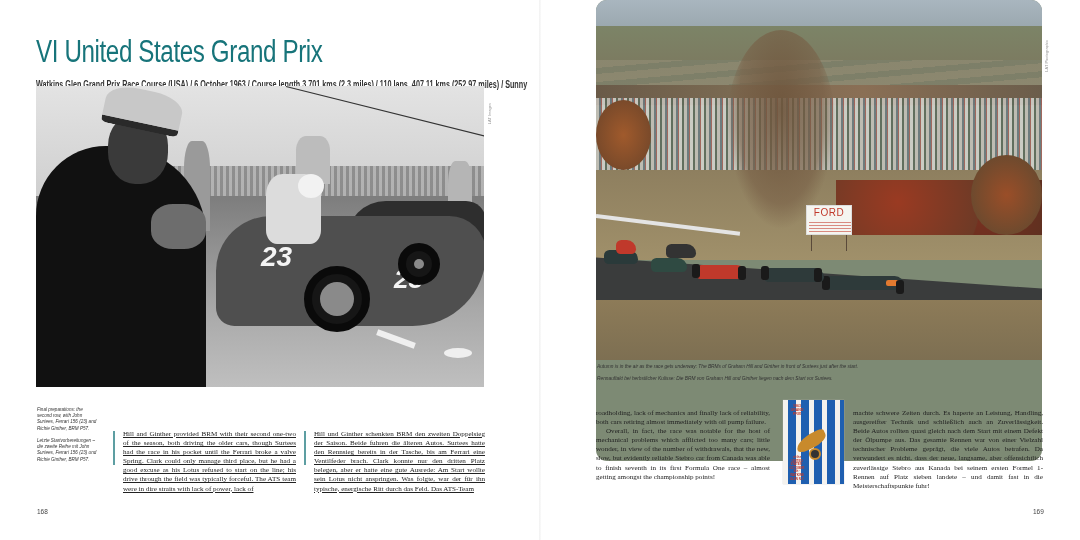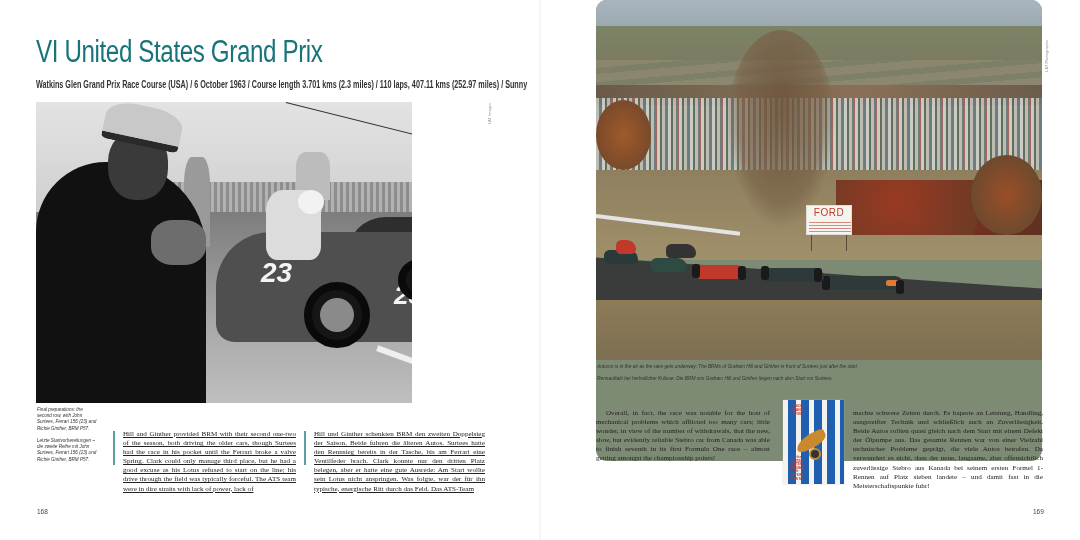--- a/index.html
+++ b/index.html
@@ -13,21 +13,21 @@
   .title { position: absolute; left: 36px; top: 34px; font-family: "Liberation Sans Narrow", "Liberation Sans", sans-serif;
            font-size: 31px; color: #17747a; letter-spacing: -0.5px; transform: scaleX(0.78); transform-origin: left top;
            white-space: nowrap; font-weight: normal; }
   .subtitle { position: absolute; left: 36px; top: 79px; font-family: "Liberation Sans", sans-serif;
               font-size: 10px; color: #333; white-space: nowrap; transform: scaleX(0.72); transform-origin: left top; font-weight: bold; }
 
   .photo-credit { position: absolute; font-family: "Liberation Sans", sans-serif; font-size: 4px; color: #999;
                   writing-mode: vertical-rl; transform: rotate(180deg); }
 
   
-  .photo-left { position: absolute; left: 36px; top: 102px; width: 376px; height: 301px; overflow: hidden;
+  .photo-left { position: absolute; left: 36px; top: 86px; width: 448px; height: 301px; overflow: hidden;
                 background: linear-gradient(180deg, #d6d6d6 0%, #cfcfcf 40%, #8b8b8b 55%, #9a9a9a 75%, #b3b3b3 100%); }
   .photo-left .sky { position: absolute; left: 0; top: 0; width: 100%; height: 140px; background: linear-gradient(#e3e3e3, #cacaca); }
   .photo-left .crowd { position: absolute; left: 130px; top: 80px; width: 318px; height: 30px;
                        background: repeating-linear-gradient(90deg, #555 0 3px, #999 3px 6px); opacity: 0.55; }
   .photo-left .ground { position: absolute; left: 0; top: 110px; width: 100%; height: 191px;
                         background: linear-gradient(#7d7d7d, #a9a9a9 60%, #bfbfbf); }
   .photo-left .wire { position: absolute; left: 250px; top: 0; width: 220px; height: 1px; background: #333;
                       transform: rotate(14deg); transform-origin: left; }
   .photo-left .man { position: absolute; left: 0; top: 60px; width: 170px; height: 241px; background: #111;
                      border-radius: 70px 90px 0 0; }
@@ -218,20 +218,21 @@
       <div class="pr-car" style="left:20px; top:240px; width:20px; background:#c0392b;"></div>
       <div class="pr-car" style="left:70px; top:244px; width:30px; background:#333;"></div>
     </div>
 
     <div class="photo-credit" style="left:1044px; top:40px;">LAT Photographic</div>
 
     <div class="caption-right cap-r-en">Autumn is in the air as the race gets underway: The BRMs of Graham Hill and Ginther in front of Surtees just after the start.</div>
     <div class="caption-right cap-r-de">Rennauftakt bei herbstlicher Kulisse: Die BRM von Graham Hill und Ginther liegen nach dem Start vor Surtees.</div>
 
     <div class="col col-en-right">
+      <p>roadholding, lack of mechanics and finally lack of reliability, both cars retiring almost immediately with oil pump failure.</p>
       <p class="indent">Overall, in fact, the race was notable for the host of mechanical problems which afflicted too many cars; little wonder, in view of the number of withdrawals, that the new, slow, but evidently reliable Stebro car from Canada was able to finish seventh in its first Formula One race – almost getting amongst the championship points!</p>
     </div>
 
     <div class="poster">
       <div class="poster-stripes"></div>
       <div class="poster-title">1963 GRAND PRIX</div>
       <div class="poster-wing"></div>
       <div class="poster-wheel"></div>
       <div class="poster-sub">of the UNITED STATES · OCTOBER 6th · WATKINS GLEN N.Y.</div>
     </div>

